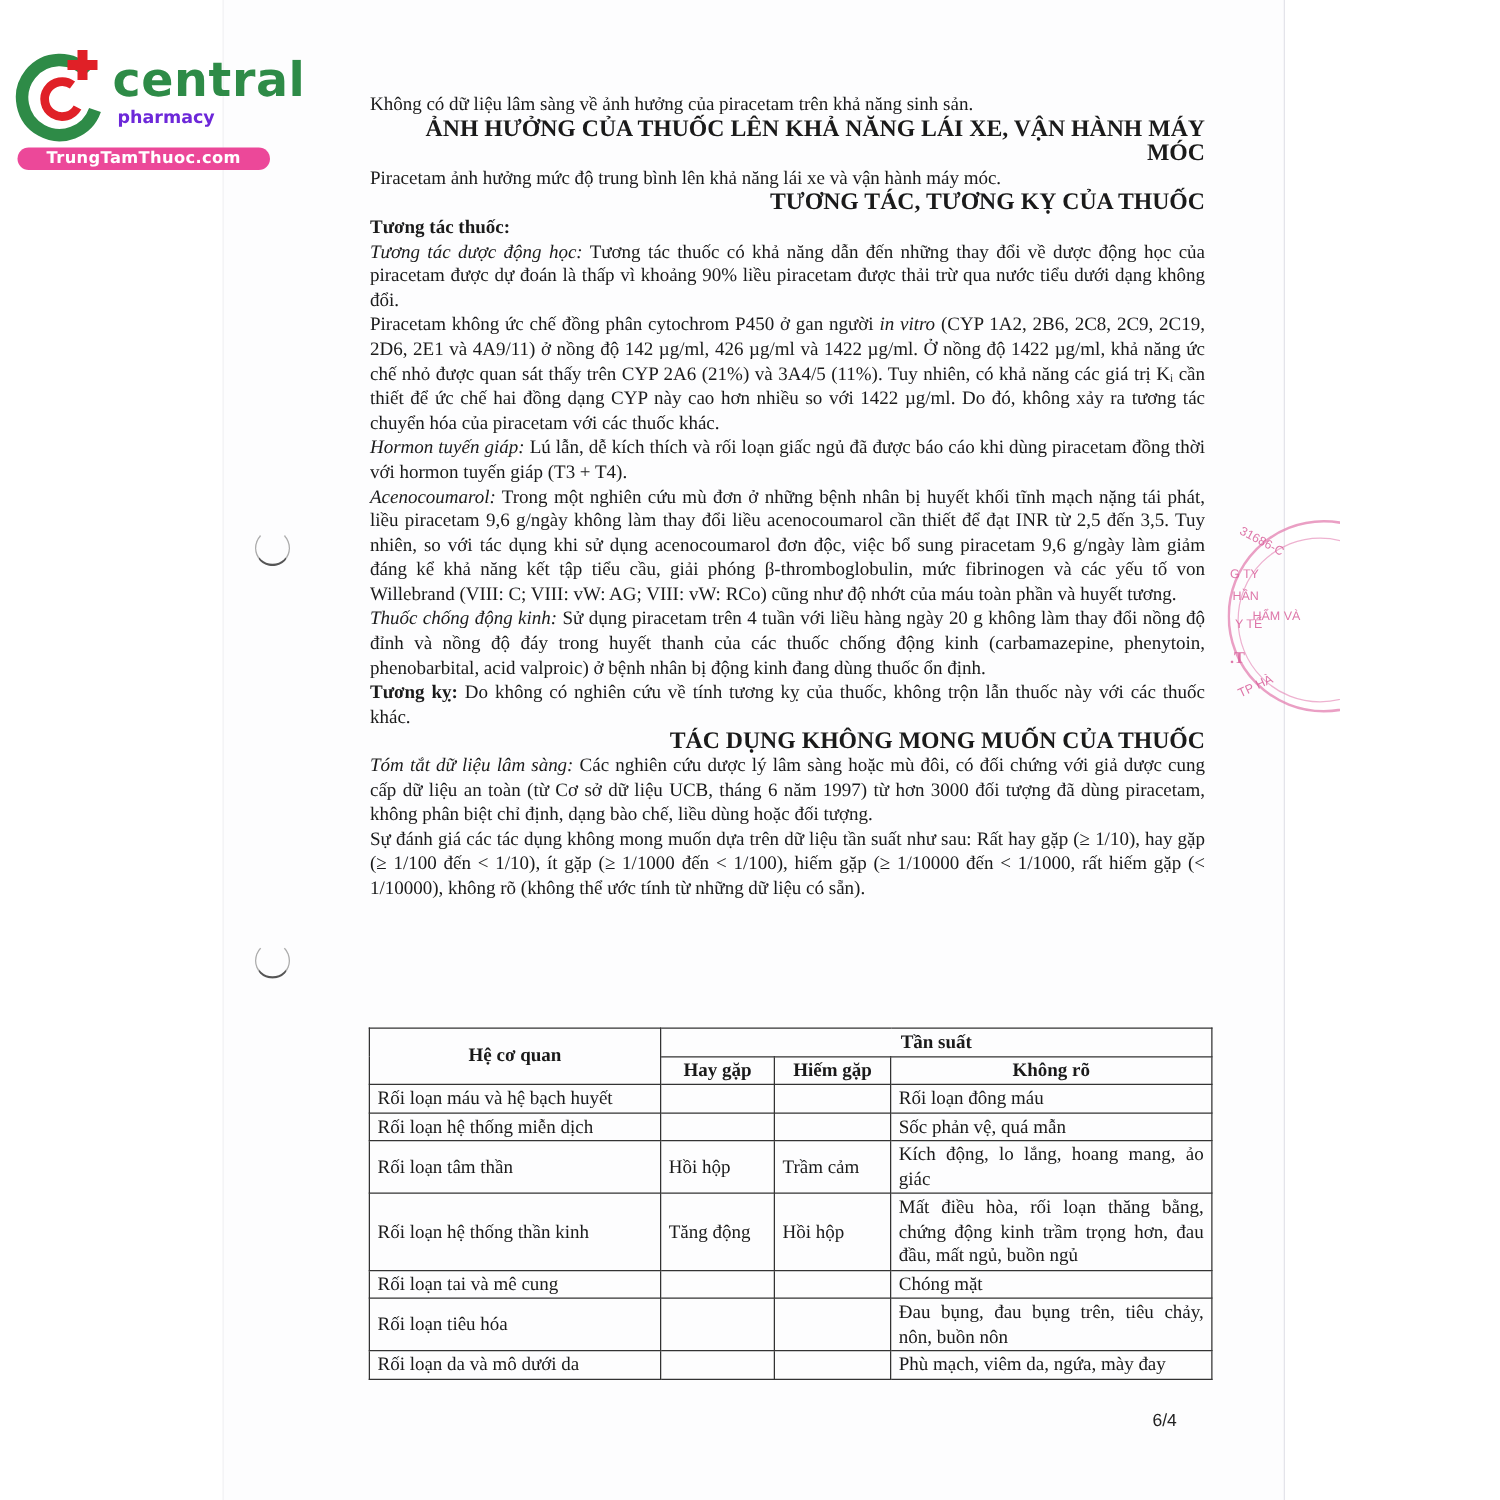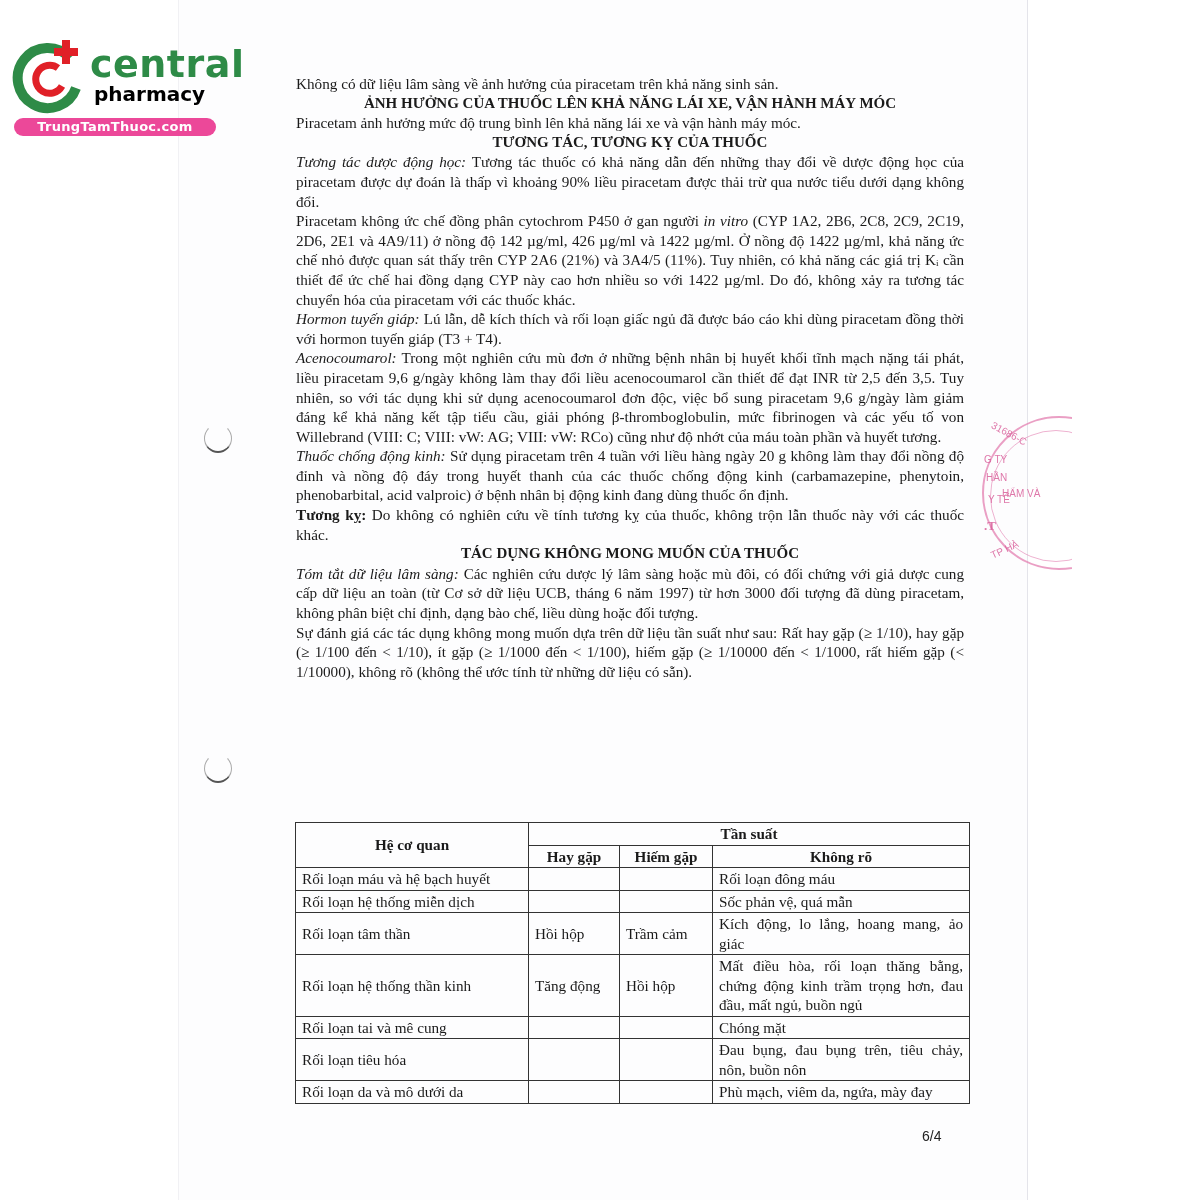--- a/index.html
+++ b/index.html
@@ -20,38 +20,38 @@
   }
   .logo .brand {
     position: absolute; left: 82px; top: 8px;
     font-family: "DejaVu Sans", "Liberation Sans", sans-serif;
     font-size: 38px; font-weight: bold; color: #2e8b47; letter-spacing: 0.5px;
     line-height: 40px;
   }
   .logo .sub {
     position: absolute; left: 86px; top: 50px;
     font-family: "DejaVu Sans", "Liberation Sans", sans-serif;
-    font-size: 20px; color: #000000; font-weight: bold; line-height: 16px;
+    font-size: 14px; color: #6d28d9; font-weight: bold; line-height: 16px;
   }
   .logo .pill {
     position: absolute; left: 6px; top: 82px; width: 202px; height: 18px;
     background: #ec4899; border-radius: 9px;
     color: #fff; text-align: center;
     font-family: "DejaVu Sans", "Liberation Sans", sans-serif;
     font-size: 13px; font-weight: bold; line-height: 18px; letter-spacing: 0.3px;
   }
   .logo svg { position: absolute; left: 2px; top: 0; }
 
   .content {
     position: absolute; left: 296px; top: 74px; width: 668px;
     font-size: 15.2px; line-height: 19.6px;
     text-align: justify;
   }
   .content p { margin: 0; }
-  .content .h { font-weight: bold; font-size: 15px; text-align: center; }
+  .content .h { font-weight: bold; font-size: 19px; text-align: right; }
   .content b { font-weight: bold; }
   .content i { font-style: italic; }
 
   table.ae {
     position: absolute; left: 295px; top: 822px; width: 675px;
     border-collapse: collapse; font-size: 15.2px; line-height: 19.5px;
   }
   table.ae td, table.ae th {
     border: 1px solid #333; padding: 1px 6px; vertical-align: middle;
   }
@@ -103,20 +103,21 @@
 </div>
 
 <div class="hole" style="left:204px; top:424px;"></div>
 <div class="hole" style="left:204px; top:754px;"></div>
 
 <div class="content">
   <p>Không có dữ liệu lâm sàng về ảnh hưởng của piracetam trên khả năng sinh sản.</p>
   <p class="h">ẢNH HƯỞNG CỦA THUỐC LÊN KHẢ NĂNG LÁI XE, VẬN HÀNH MÁY MÓC</p>
   <p>Piracetam ảnh hưởng mức độ trung bình lên khả năng lái xe và vận hành máy móc.</p>
   <p class="h">TƯƠNG TÁC, TƯƠNG KỴ CỦA THUỐC</p>
+  <p><b>Tương tác thuốc:</b></p>
   <p><i>Tương tác dược động học:</i><span> Tương tác thuốc có khả năng dẫn đến những thay đổi về dược động học của piracetam được dự đoán là thấp vì khoảng 90% liều piracetam được thải trừ qua nước tiểu dưới dạng không đổi.</span></p>
   <p><span>Piracetam không ức chế đồng phân cytochrom P450 ở gan người </span><i>in vitro</i><span> (CYP 1A2, 2B6, 2C8, 2C9, 2C19, 2D6, 2E1 và 4A9/11) ở nồng độ 142 µg/ml, 426 µg/ml và 1422 µg/ml. Ở nồng độ 1422 µg/ml, khả năng ức chế nhỏ được quan sát thấy trên CYP 2A6 (21%) và 3A4/5 (11%). Tuy nhiên, có khả năng các giá trị Kᵢ cần thiết để ức chế hai đồng dạng CYP này cao hơn nhiều so với 1422 µg/ml. Do đó, không xảy ra tương tác chuyển hóa của piracetam với các thuốc khác.</span></p>
   <p><i>Hormon tuyến giáp:</i><span> Lú lẫn, dễ kích thích và rối loạn giấc ngủ đã được báo cáo khi dùng piracetam đồng thời với hormon tuyến giáp (T3 + T4).</span></p>
   <p><i>Acenocoumarol:</i><span> Trong một nghiên cứu mù đơn ở những bệnh nhân bị huyết khối tĩnh mạch nặng tái phát, liều piracetam 9,6 g/ngày không làm thay đổi liều acenocoumarol cần thiết để đạt INR từ 2,5 đến 3,5. Tuy nhiên, so với tác dụng khi sử dụng acenocoumarol đơn độc, việc bổ sung piracetam 9,6 g/ngày làm giảm đáng kể khả năng kết tập tiểu cầu, giải phóng β-thromboglobulin, mức fibrinogen và các yếu tố von Willebrand (VIII: C; VIII: vW: AG; VIII: vW: RCo) cũng như độ nhớt của máu toàn phần và huyết tương.</span></p>
   <p><i>Thuốc chống động kinh:</i><span> Sử dụng piracetam trên 4 tuần với liều hàng ngày 20 g không làm thay đổi nồng độ đỉnh và nồng độ đáy trong huyết thanh của các thuốc chống động kinh (carbamazepine, phenytoin, phenobarbital, acid valproic) ở bệnh nhân bị động kinh đang dùng thuốc ổn định.</span></p>
   <p><b>Tương kỵ:</b><span> Do không có nghiên cứu về tính tương kỵ của thuốc, không trộn lẫn thuốc này với các thuốc khác.</span></p>
   <p class="h">TÁC DỤNG KHÔNG MONG MUỐN CỦA THUỐC</p>
   <p><i>Tóm tắt dữ liệu lâm sàng:</i><span> Các nghiên cứu dược lý lâm sàng hoặc mù đôi, có đối chứng với giả dược cung cấp dữ liệu an toàn (từ Cơ sở dữ liệu UCB, tháng 6 năm 1997) từ hơn 3000 đối tượng đã dùng piracetam, không phân biệt chỉ định, dạng bào chế, liều dùng hoặc đối tượng.</span></p>
   <p>Sự đánh giá các tác dụng không mong muốn dựa trên dữ liệu tần suất như sau: Rất hay gặp (≥ 1/10), hay gặp (≥ 1/100 đến &lt; 1/10), ít gặp (≥ 1/1000 đến &lt; 1/100), hiếm gặp (≥ 1/10000 đến &lt; 1/1000, rất hiếm gặp (&lt; 1/10000), không rõ (không thể ước tính từ những dữ liệu có sẵn).</p>
 </div>

